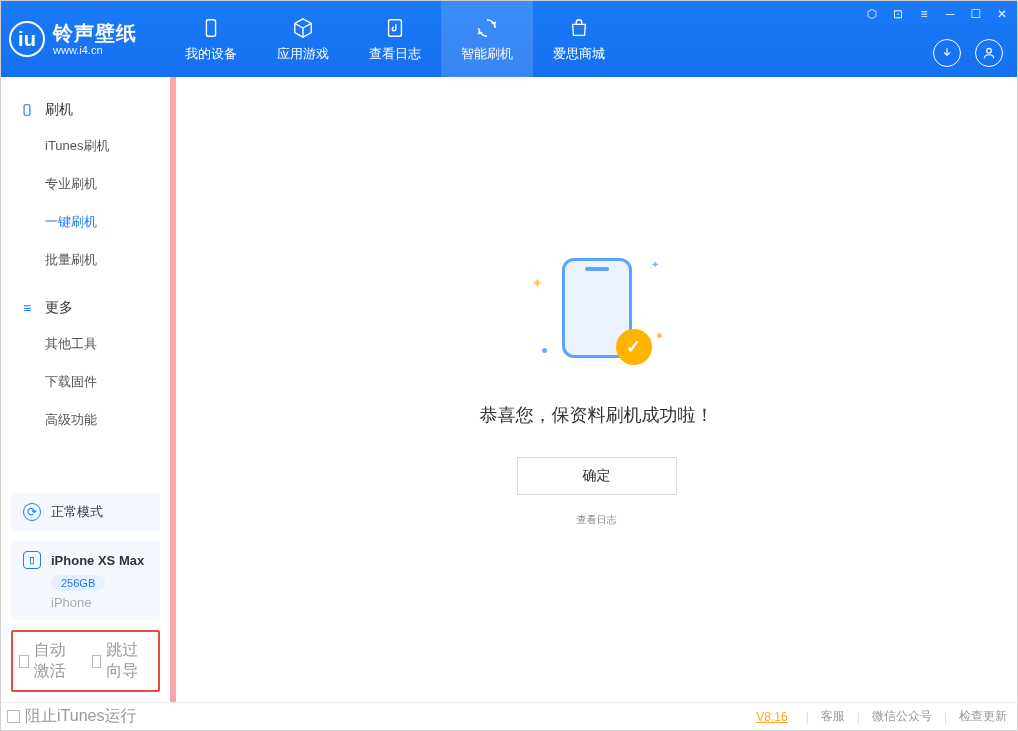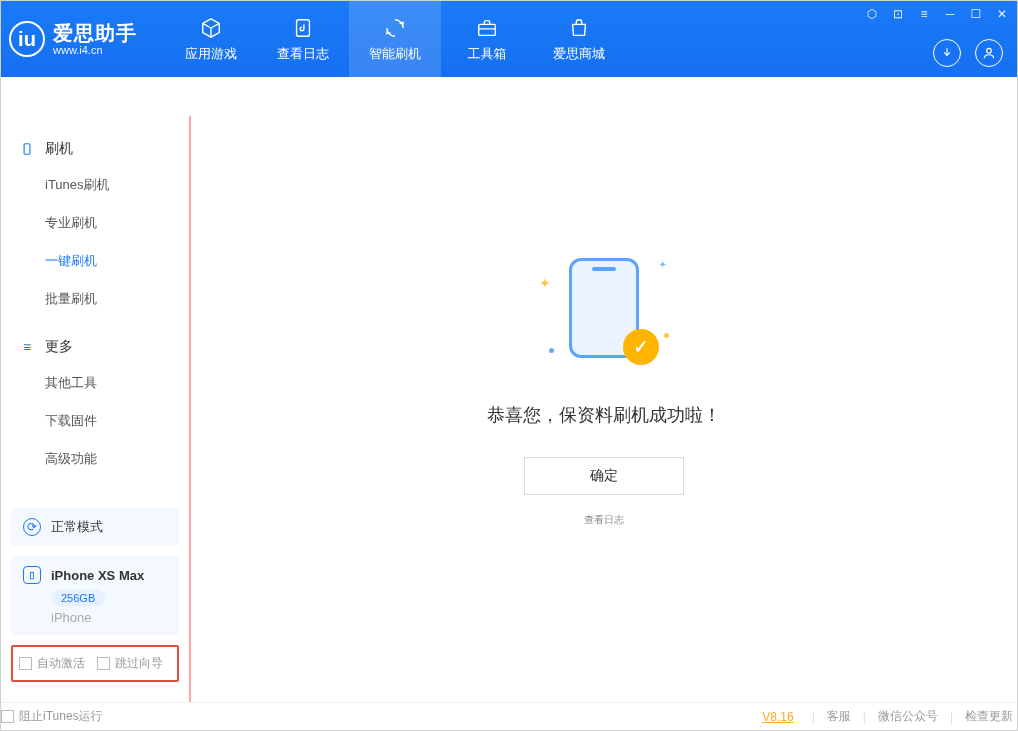--- a/index.html
+++ b/index.html
@@ -18,73 +18,81 @@
 .nav-tab.active { background: rgba(255,255,255,0.15); }
 .nav-tab-icon { width: 26px; height: 26px; margin-bottom: 4px; display: flex; align-items: center; justify-content: center; }
 
 .window-controls { position: absolute; right: 6px; top: 4px; display: flex; gap: 8px; color: #fff; }
 .win-ctrl { width: 18px; height: 18px; display: flex; align-items: center; justify-content: center; font-size: 12px; cursor: pointer; opacity: 0.9; }
 .header-right-icons { position: absolute; right: 14px; bottom: 10px; display: flex; gap: 14px; }
 .hr-icon { width: 28px; height: 28px; border: 1.5px solid #fff; border-radius: 50%; display: flex; align-items: center; justify-content: center; color: #fff; cursor: pointer; }
 
 
 .body { display: flex; height: calc(100% - 76px - 28px); }
-.sidebar { width: 190px; border-right: 2px solid #fca5a5; padding: 16px 0 0 0; position: relative; margin-top: 39px; }
+.sidebar { width: 175px; border-right: 6px solid #fca5a5; padding: 16px 0 0 0; position: relative; }
 .sb-section-hdr { display: flex; align-items: center; padding: 8px 18px; font-size: 14px; color: #333; font-weight: 500; }
 .sb-section-hdr .hdr-icon { width: 16px; height: 16px; margin-right: 10px; display: inline-flex; align-items: center; justify-content: center; color: #1a7af8; }
 .sb-more-icon { color: #999; }
 .sb-item { padding: 10px 18px 10px 44px; font-size: 13px; color: #555; cursor: pointer; }
 .sb-item.active { color: #1a7af8; }
 
-.sb-bottom { position: absolute; bottom: 20px; left: 10px; right: 10px; }
+.sb-bottom { position: absolute; bottom: 10px; left: 10px; right: 10px; }
 .mode-box { background: #f4f8ff; border-radius: 4px; padding: 10px 12px; margin-bottom: 10px; display: flex; align-items: center; font-size: 13px; color: #333; }
 .mode-icon { width: 18px; height: 18px; border-radius: 50%; border: 1.5px solid #1a7af8; margin-right: 10px; position: relative; display:inline-flex;align-items:center;justify-content:center; }
 .mode-icon::after { content:"⟳"; color:#1a7af8; font-size:12px; }
 .device-box { background: #f4f8ff; border-radius: 4px; padding: 10px 12px; margin-bottom: 10px; }
 .device-row1 { display: flex; align-items: center; font-size: 13px; color: #333; font-weight: 600; }
 .dev-icon { width: 18px; height: 18px; border: 1.5px solid #1a7af8; border-radius: 4px; margin-right: 10px; display:inline-flex;align-items:center;justify-content:center;color:#1a7af8;font-size:9px; }
 .storage-badge { display: inline-block; background: #e6f0ff; color: #1a7af8; font-size: 11px; padding: 2px 10px; border-radius: 10px; margin: 6px 0 0 28px; }
 .device-type { font-size: 13px; color: #aaa; margin: 4px 0 0 28px; }
 
 .chk-row { display: flex; gap: 12px; padding: 8px 6px; border: 2px solid #e74c3c; border-radius: 2px; }
-.chk-item { display: flex; align-items: center; font-size: 12px; color: #999; text-align: center; }
+.chk-item { display: flex; align-items: center; font-size: 16px; color: #999; }
 .chk-box { width: 13px; height: 13px; border: 1px solid #bbb; margin-right: 5px; }
 
 
 .main { flex: 1; display: flex; flex-direction: column; align-items: center; justify-content: center; }
 .success-graphic { width: 130px; height: 120px; position: relative; margin-bottom: 30px; }
 .phone { width: 70px; height: 100px; border: 3px solid #5aa3ff; border-radius: 12px; background: #eaf3ff; position: absolute; left: 30px; top: 5px; }
 .phone-notch { position:absolute; top:6px; left:50%; transform:translateX(-50%); width:24px; height:4px; background:#5aa3ff; border-radius:2px; }
 .check-badge { position: absolute; right: 10px; bottom: 8px; width: 36px; height: 36px; background: #ffb400; border-radius: 50%; display: flex; align-items: center; justify-content: center; color: #fff; font-size: 18px; font-weight: bold; }
 .sparkle { position: absolute; color: #ffc64d; font-size: 14px; }
 .dot { position:absolute; width:5px; height:5px; border-radius:50%; }
 .success-msg { font-size: 18px; color: #333; margin-bottom: 30px; text-align: center; }
 .ok-btn { width: 160px; height: 38px; border: 1px solid #ddd; background: #fff; font-size: 14px; color: #333; cursor: pointer; margin-bottom: 18px; }
 .log-link { font-size: 10px; color: #888; cursor: pointer; }
 
 
-.footer { height: 28px; border-top: 1px solid #eee; display: flex; align-items: center; padding: 0 0; font-size: 12px; color: #999; }
+.footer { height: 28px; border-top: 1px solid #eee; display: flex; align-items: center; padding: 0 6px; font-size: 12px; color: #999; }
 .footer .chk-item { color: #999; }
 .footer-right { margin-left: auto; display: flex; align-items: center; gap: 8px; }
 .ft-link { color: #999; cursor: pointer; padding: 0 4px; }
 .ft-sep { color: #ddd; }
 .ft-version { color: #ffa726; margin-right: 10px; text-decoration: underline; }
 </style>
 </head>
 <body>
 
 <div class="header">
   <div class="logo-area">
     <div class="logo-icon">iu</div>
     <div class="logo-text">
-      <span class="logo-title">爱思助手</span>
+      <span class="logo-title">铃声壁纸</span>
       <span class="logo-sub">www.i4.cn</span>
     </div>
   </div>
   <div class="nav-tabs">
+    <div class="nav-tab">
+      <span class="nav-tab-icon">
+          <svg width="22" height="22" viewBox="0 0 24 24" fill="none" stroke="#fff" stroke-width="1.5">
+            <rect x="7" y="3" width="10" height="18" rx="2"></rect>
+          </svg>
+        </span>
+      <span>我的设备</span>
+    </div>
     <div class="nav-tab">
       <span class="nav-tab-icon">
           <svg width="22" height="22" viewBox="0 0 24 24" fill="none" stroke="#fff" stroke-width="1.5">
             <path d="M12 2l9 5v10l-9 5-9-5V7l9-5z"></path>
             <path d="M12 12l9-5M12 12v10M12 12L3 7"></path>
           </svg>
         </span>
       <span>应用游戏</span>
     </div>
     <div class="nav-tab">
@@ -97,29 +105,20 @@
       <span>查看日志</span>
     </div>
     <div class="nav-tab active">
       <span class="nav-tab-icon">
           <svg width="22" height="22" viewBox="0 0 24 24" fill="none" stroke="#fff" stroke-width="1.5">
             <path d="M12 3a9 9 0 019 9M12 21a9 9 0 01-9-9"></path>
             <path d="M17 7l4-1-1 4M7 17l-4 1 1-4"></path>
           </svg>
         </span>
       <span>智能刷机</span>
-    </div>
-    <div class="nav-tab">
-      <span class="nav-tab-icon">
-          <svg width="22" height="22" viewBox="0 0 24 24" fill="none" stroke="#fff" stroke-width="1.5">
-            <rect x="3" y="8" width="18" height="12" rx="1"></rect>
-            <path d="M9 8V6a2 2 0 012-2h2a2 2 0 012 2v2M3 13h18"></path>
-          </svg>
-        </span>
-      <span>工具箱</span>
     </div>
     <div class="nav-tab">
       <span class="nav-tab-icon">
           <svg width="22" height="22" viewBox="0 0 24 24" fill="none" stroke="#fff" stroke-width="1.5">
             <path d="M5 8h14l-1 12H6L5 8z"></path>
             <path d="M9 8V6a3 3 0 016 0v2"></path>
           </svg>
         </span>
       <span>爱思商城</span>
     </div>

